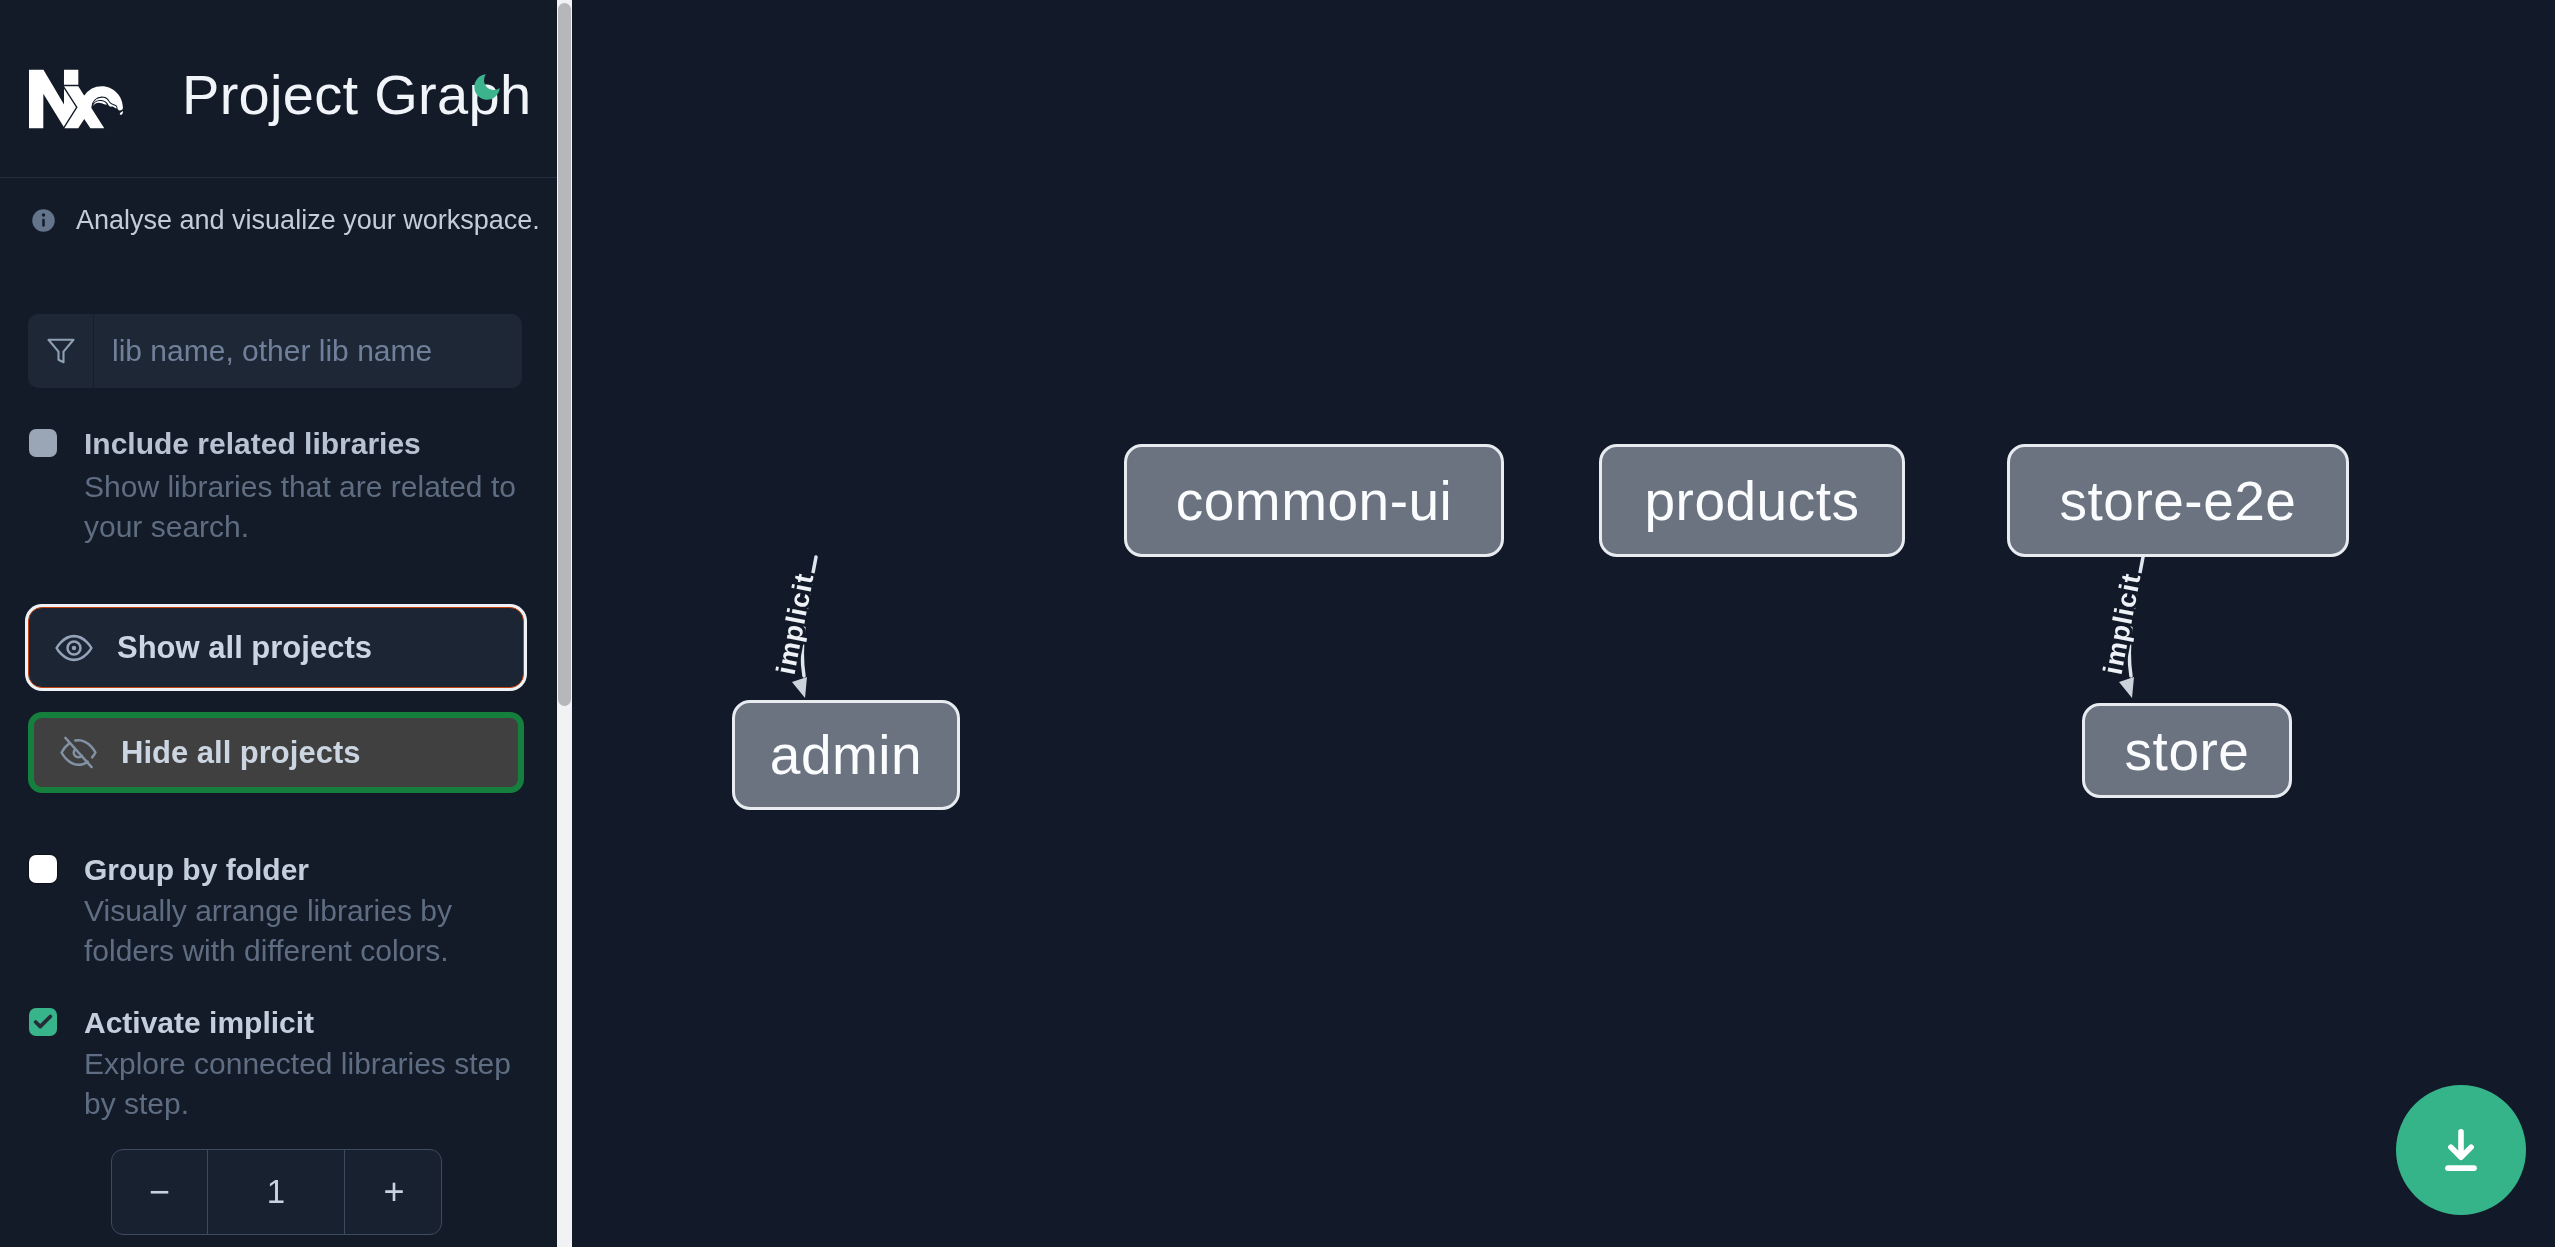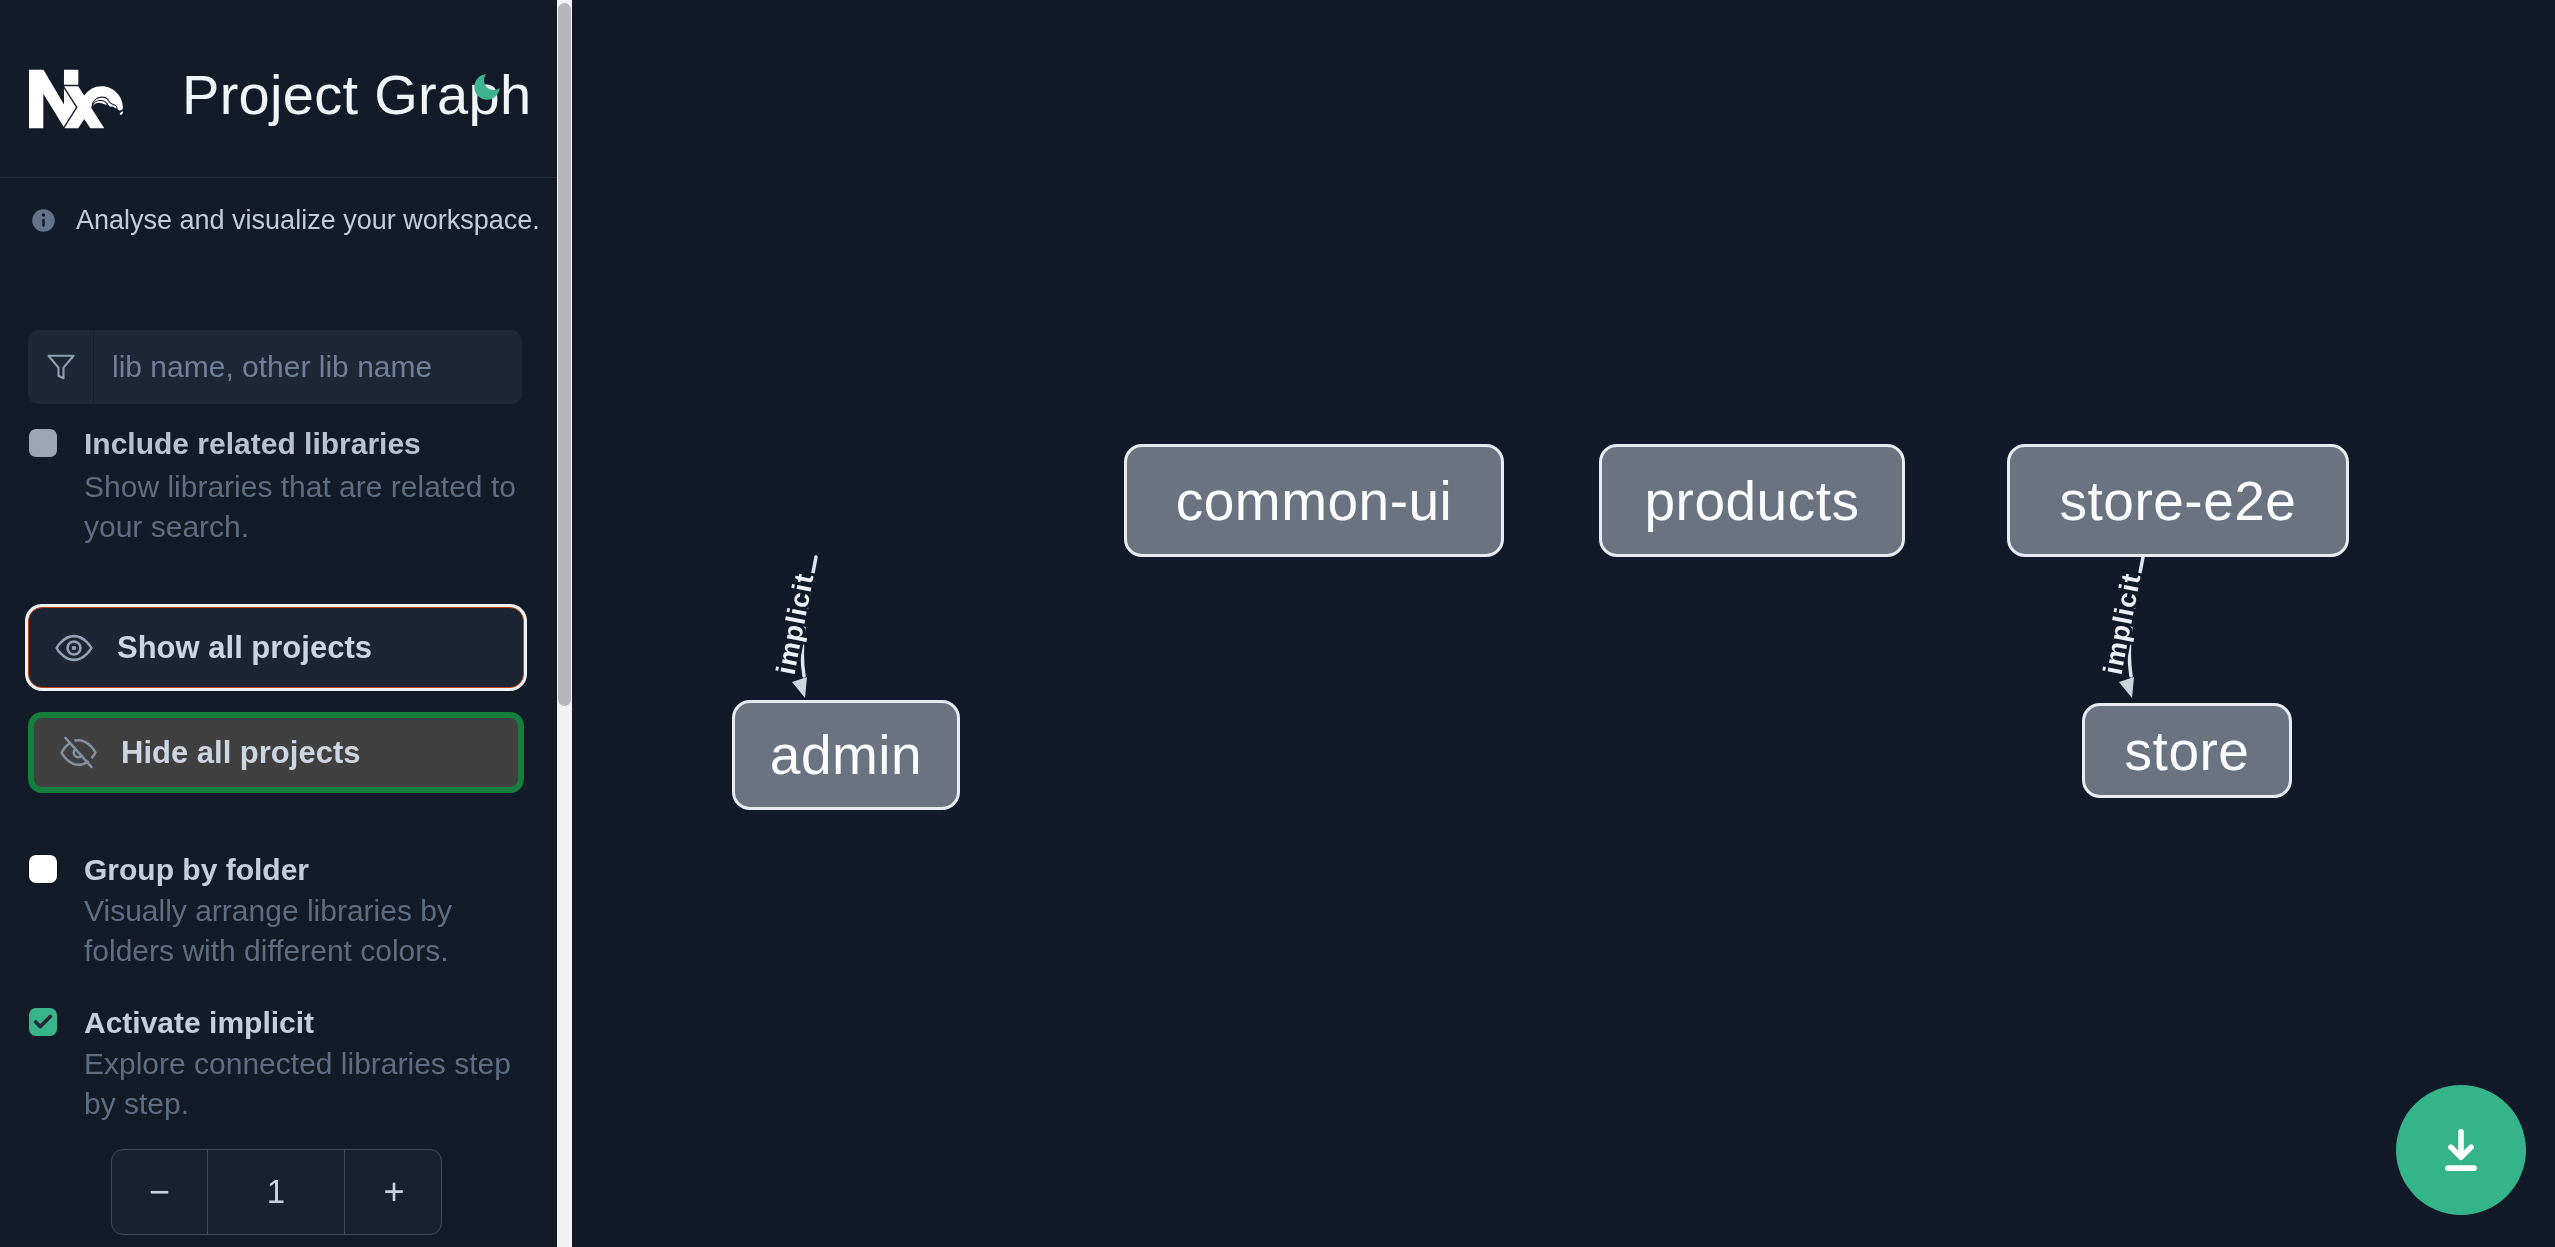--- a/index.html
+++ b/index.html
@@ -14,21 +14,21 @@
                border-bottom:1px solid #232e3e; }
   .nx-logo { position:absolute; left:29px; top:52px; width:94px; height:94px; }
   .app-title { position:absolute; left:182px; top:72px; font-size:56px; line-height:46px;
                font-weight:500; color:#f1f5f9; letter-spacing:.3px; }
   .theme-toggle { position:absolute; left:468px; top:69px; width:38px; height:38px;
                   background:none; border:none; cursor:pointer; }
 
   .info-row { position:absolute; left:30px; top:205px; display:flex; align-items:center; gap:19px; }
   .info-row .txt { font-size:27px; color:#c3cdd9; }
 
-  .search-box { position:absolute; left:28px; top:330px; width:494px; height:74px;
+  .search-box { position:absolute; left:28px; top:314px; width:494px; height:74px;
                 background:#1d2736; border-radius:10px; display:flex; align-items:stretch; }
   .search-icon-cell { width:66px; display:flex; align-items:center; justify-content:center;
                       border-right:1px solid #10172285; }
   .search-box input { flex:1; background:transparent; border:none; outline:none;
                       font-family:"Liberation Sans", sans-serif;
                       font-size:30px; color:#dbe3ee; padding:0 18px; }
   .search-box input::placeholder { color:#71809a; }
 
   .check-row { position:absolute; left:29px; width:500px; }
   .checkbox { position:absolute; left:0; top:0; width:28px; height:28px; border-radius:7px; }

